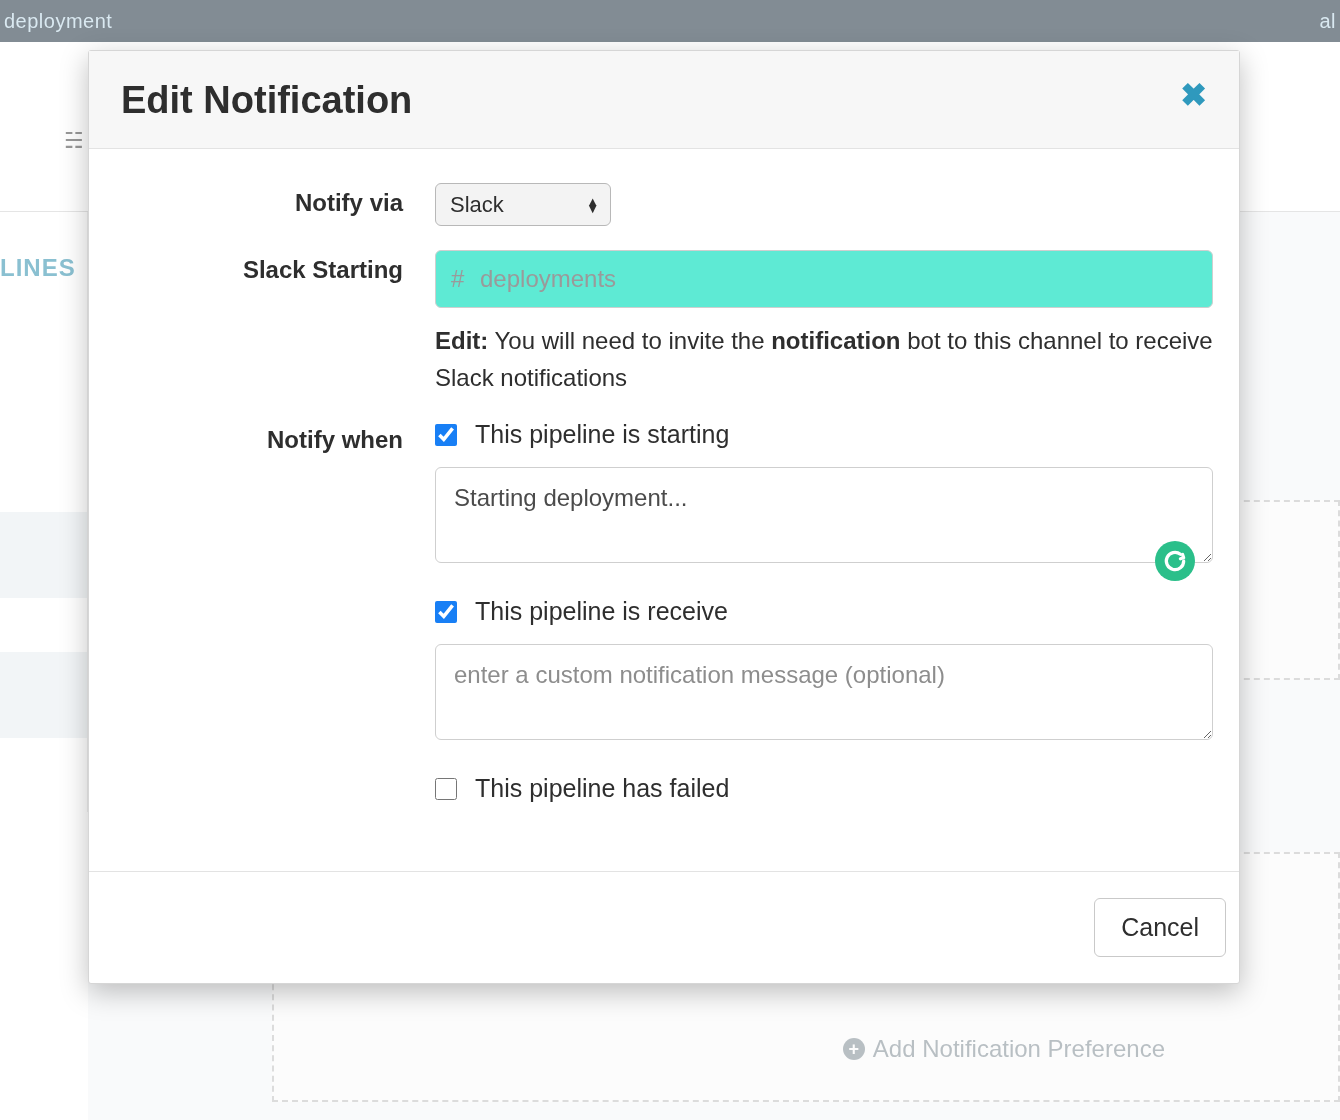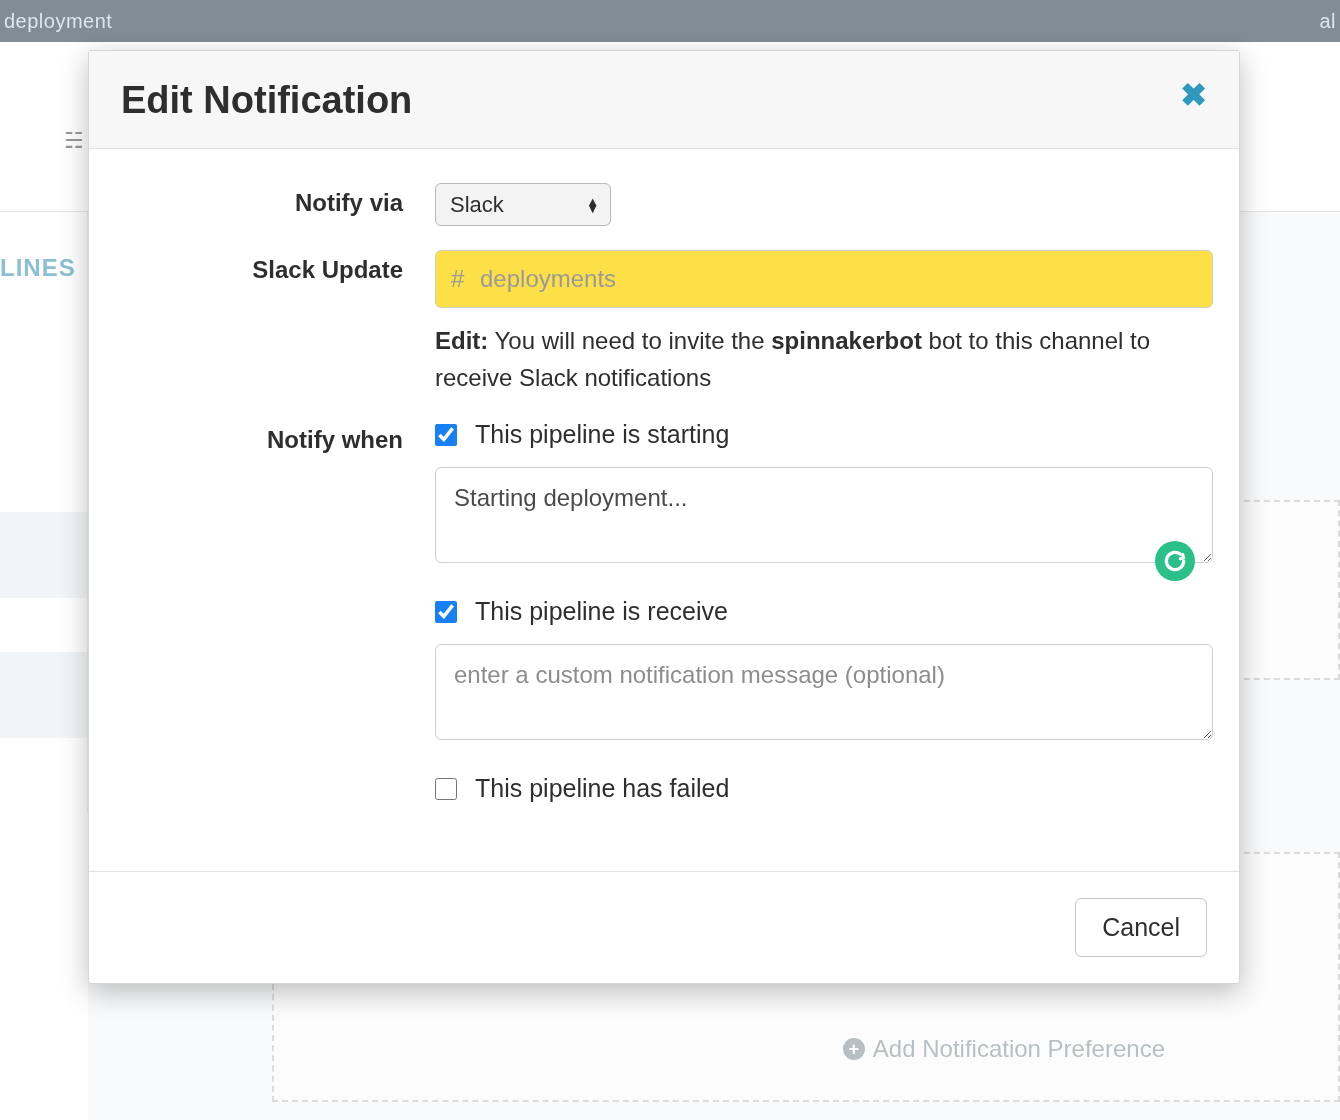--- a/index.html
+++ b/index.html
@@ -30,37 +30,37 @@
   .modal-body { padding:34px 26px 44px 26px; }
 
   .form-row { display:flex; align-items:flex-start; margin-bottom:24px; }
   .form-label { width:320px; text-align:right; padding-right:32px; font-weight:700; font-size:24px; color:#2e2e2e; padding-top:6px; }
   .form-control-col { flex:1; }
 
   .select-wrap { position:relative; display:inline-block; }
   select.form-select { appearance:none; -webkit-appearance:none; background:#f3f3f3; border:1px solid #b8b8b8; border-radius:6px; padding:8px 44px 8px 14px; font-size:22px; color:#2e2e2e; min-width:176px; }
   .select-caret { position:absolute; right:12px; top:50%; transform:translateY(-50%); pointer-events:none; font-size:13px; color:#2e2e2e; display:flex; flex-direction:column; line-height:7px;}
 
-  .text-input { width:100%; border:1px solid #cfcfcf; border-radius:6px; padding:14px 16px; font-size:24px; color:#6f6f6f; background:#fde047; }
+  .text-input { width:100%; border:1px solid #cfcfcf; border-radius:6px; padding:14px 16px; font-size:24px; color:#6f6f6f; background:#5eead4; }
   .text-input::placeholder { color:#9a9a9a; }
 
   .note { font-size:24px; color:#2e2e2e; margin-top:14px; line-height:1.55;}
   .note b { font-weight:700; }
 
   .check-row { display:flex; align-items:center; gap:18px; margin-bottom:18px;}
   .check-row input[type=checkbox] { width:22px; height:22px; accent-color:#187ff5; border-radius:5px; cursor:pointer;}
   .check-label { font-size:25px; color:#2e2e2e; }
 
   .msg-area { width:100%; min-height:96px; border:1px solid #cfcfcf; border-radius:6px; padding:16px 18px; font-size:24px; color:#4b4b4b; font-family:inherit; resize:both; margin-bottom:30px; position:relative;}
   textarea.msg-area::placeholder { color:#8d8d8d; }
 
   .grammarly { position:absolute; width:40px; height:40px; border-radius:50%; background:#2bbf8a; right:48px; top:552px; display:flex; align-items:center; justify-content:center; color:#fff; font-weight:700; font-size:22px;}
   .grammarly svg { width:26px; height:26px; }
 
-  .modal-footer { border-top:1px solid #e3e3e3; padding:26px 32px 26px; display:flex; justify-content:flex-end; gap:16px;}
+  .modal-footer { border-top:1px solid #e3e3e3; padding:26px 13px 26px; display:flex; justify-content:flex-end; gap:16px;}
   .btn { font-size:25px; padding:14px 26px; border-radius:6px; cursor:pointer; display:inline-flex; align-items:center; gap:10px; }
   .btn-default { background:#fff; border:1px solid #c9c9c9; color:#2e2e2e; }
   .btn-primary { background:#3398b9; border:1px solid #2c88a6; color:#fff; }
   .btn-primary svg { width:26px; height:26px; }
 
   .hash-prefix { position:absolute; left:16px; top:50%; transform:translateY(-50%); color:#9a9a9a; font-size:24px; pointer-events:none;}
   .input-wrap { position:relative; }
   .input-wrap input { padding-left:44px; }
 </style>
 </head>
@@ -105,28 +105,28 @@
           </select>
           <span class="select-caret">
               <span>▲</span>
               <span>▼</span>
             </span>
         </div>
       </div>
     </div>
 
     <div class="form-row">
-      <div class="form-label">Slack Update</div>
+      <div class="form-label">Slack Starting</div>
       <div class="form-control-col">
         <div class="input-wrap">
           <span class="hash-prefix">#</span>
           <input type="text" class="text-input" placeholder="deployments" style="">
         </div>
         <div class="note">
-          <b>Edit:</b><span> You will need to invite the </span><b>spinnakerbot</b><span> bot to this channel to receive Slack notifications</span>
+          <b>Edit:</b><span> You will need to invite the </span><b>notification</b><span> bot to this channel to receive Slack notifications</span>
         </div>
       </div>
     </div>
 
     <div class="form-row" style="margin-top:10px;">
       <div class="form-label">Notify when</div>
       <div class="form-control-col">
 
         <div class="check-row">
           <input type="checkbox" checked="" style="">

